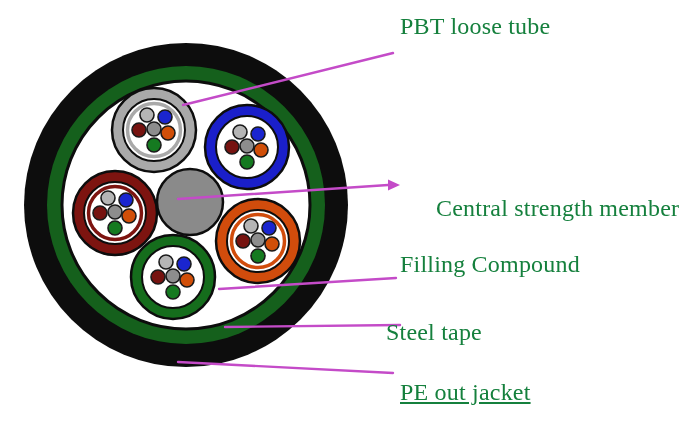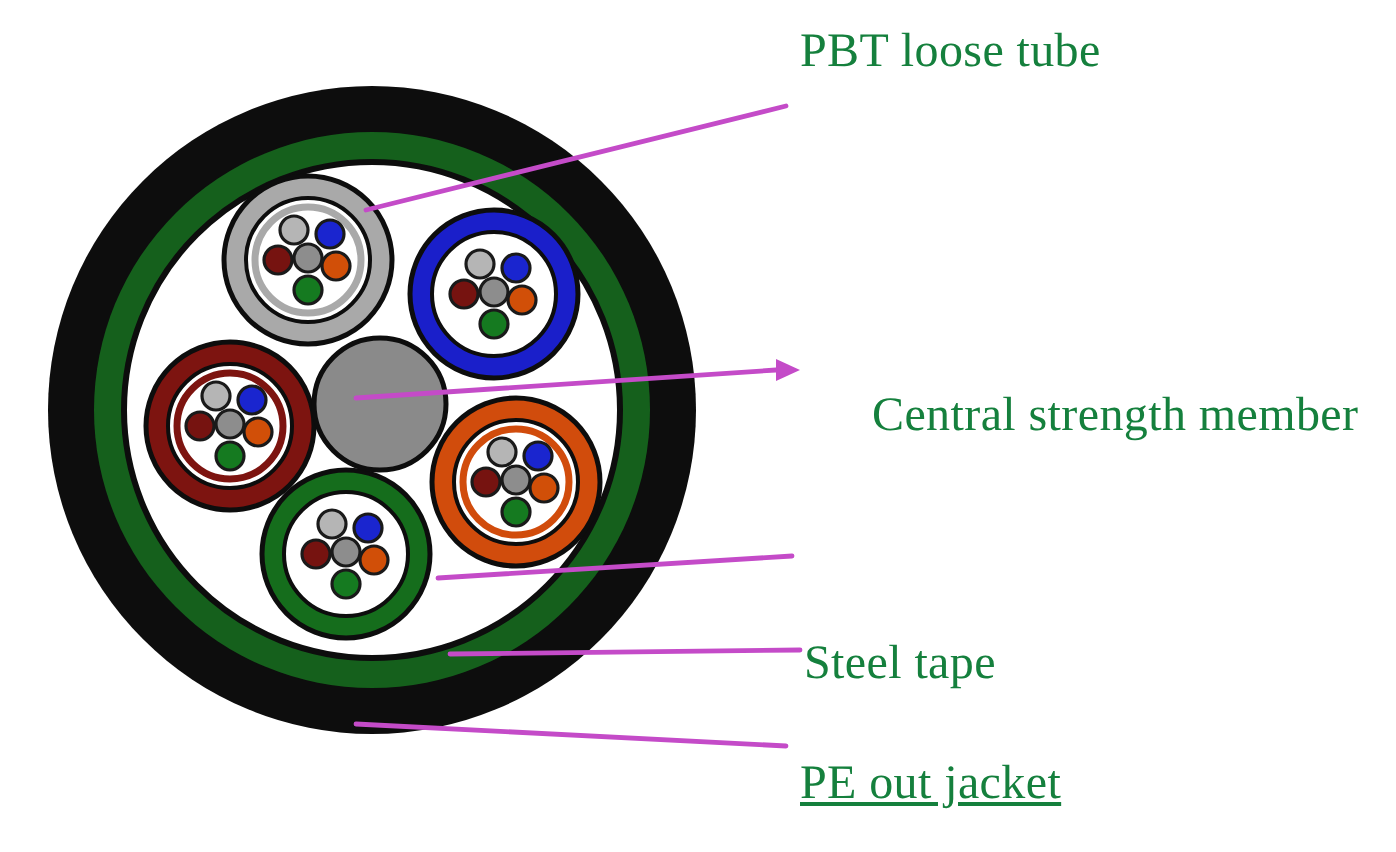--- a/index.html
+++ b/index.html
@@ -76,15 +76,16 @@
       <line x1="183" y1="105" x2="393" y2="53" stroke="#c44bc8" stroke-width="2.4" stroke-linecap="round"></line>
       <line x1="178" y1="199" x2="388" y2="185" stroke="#c44bc8" stroke-width="2.4" stroke-linecap="round"></line>
       <polygon points="388,179.5 388,190.5 400,185" fill="#c44bc8"></polygon>
       <line x1="219" y1="289" x2="396" y2="278" stroke="#c44bc8" stroke-width="2.4" stroke-linecap="round"></line>
       <line x1="225" y1="327" x2="400" y2="325" stroke="#c44bc8" stroke-width="2.4" stroke-linecap="round"></line>
       <line x1="178" y1="362" x2="393" y2="373" stroke="#c44bc8" stroke-width="2.4" stroke-linecap="round"></line>
     </svg>
 
   <div class="lbl" style="left: 400px; top: 14px;">PBT loose tube</div>
   <div class="lbl" style="left: 436px; top: 156px; margin-top: 40px;">Central strength member</div>
-  <div class="lbl" style="left: 402px; top: 320px;">Steel tape</div>
+  <div class="lbl" style="left: 400px; top: 252px;">Filling Compound</div>
+  <div class="lbl" style="left: 386px; top: 320px;">Steel tape</div>
   <div class="lbl" style="left: 400px; top: 380px; text-decoration: underline;">PE out jacket</div>
 </div>
 
 </body></html>

